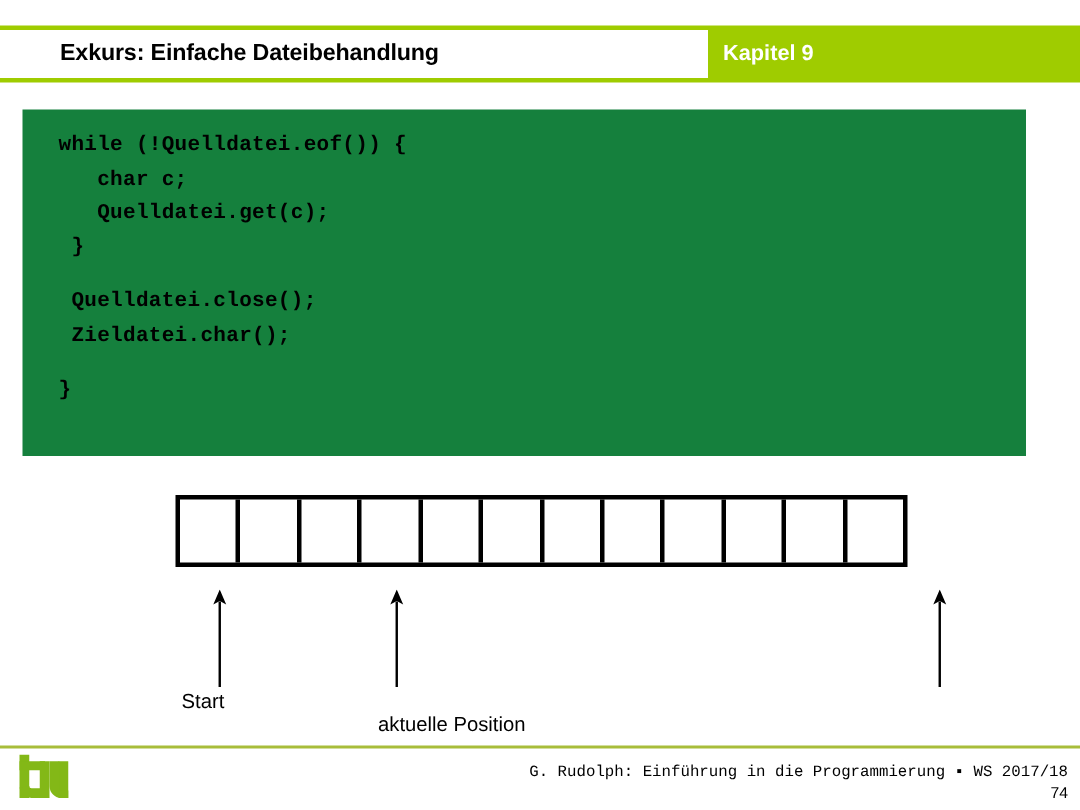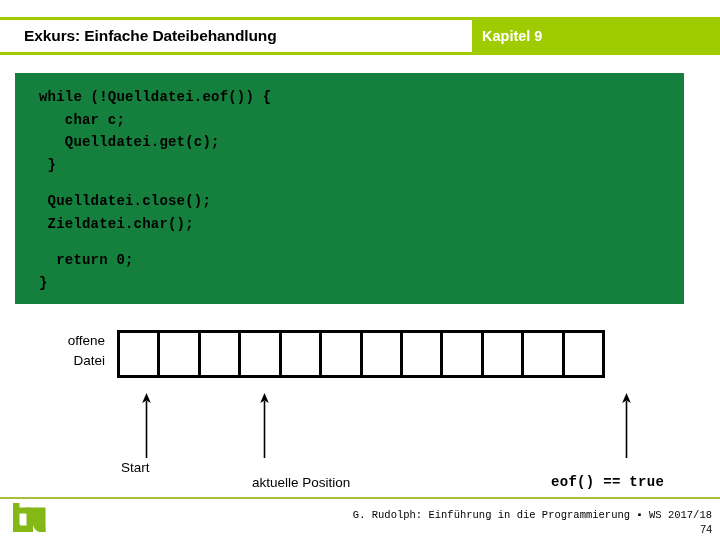--- a/index.html
+++ b/index.html
@@ -35,20 +35,21 @@
     display: flex;
     align-items: center;
   }
   .header-title {
     font-size: 15.5px;
     font-weight: bold;
     color: #000000;
     padding-left: 24px;
     letter-spacing: -0.1px;
     white-space: nowrap;
+    margin-left: 16px;
   }
   .header-chapter {
     position: absolute;
     left: 482px;
     top: 0;
     height: 38px;
     display: flex;
     align-items: center;
     font-size: 14.5px;
     font-weight: bold;
@@ -199,30 +200,25 @@
 
 <div class="code-block">
   <div class="code-line">while (!Quelldatei.eof()) {</div>
   <div class="code-line">   char c;</div>
   <div class="code-line">   Quelldatei.get(c);</div>
   <div class="code-line"> }</div>
   <div class="code-gap"></div>
   <div class="code-line"> Quelldatei.close();</div>
   <div class="code-line"> Zieldatei.char();</div>
   <div class="code-gap"></div>
-  <div class="code-line">  return 0;</div>
   <div class="code-line">}</div>
 </div>
 
 <div class="diagram">
 
-  <div class="file-label">
-    <div>offene</div>
-    <div>Datei</div>
-  </div>
 
   <div class="cells">
     <div class="cell"></div>
     <div class="cell"></div>
     <div class="cell"></div>
     <div class="cell"></div>
     <div class="cell"></div>
     <div class="cell"></div>
     <div class="cell"></div>
     <div class="cell"></div>
@@ -248,21 +244,20 @@
 
   <div class="arrow" style="left:620px; top:68px;">
     <svg width="13" height="65" viewBox="0 0 13 65">
       <line x1="6.5" y1="65" x2="6.5" y2="8" stroke="#000" stroke-width="1.6"></line>
       <polygon points="6.5,0 2.2,10 6.5,7.6 10.8,10" fill="#000"></polygon>
     </svg>
   </div>
 
   <span class="marker-label" style="left:121px; top:135px;">Start</span>
   <span class="marker-label" style="left:224px; top:150px;margin-left:28px;">aktuelle Position</span>
-  <span class="marker-label mono" style="left:551px; top:149px;">eof() == true</span>
 </div>
 
 <div class="footer-rule"></div>
 
 <div class="logo">
   <svg class="logo-mark" viewBox="0 0 46 30">
 
     <rect x="1" y="0" width="6.5" height="29" fill="#83B817"></rect>
     <rect x="1" y="4.5" width="17" height="6" fill="#83B817"></rect>
     <path d="M1 22 a8 8 0 0 0 8 7 h6 v-6.5 h-6 a1.5 1.5 0 0 1 -1.5 -1.5 z" fill="#83B817"></path>

